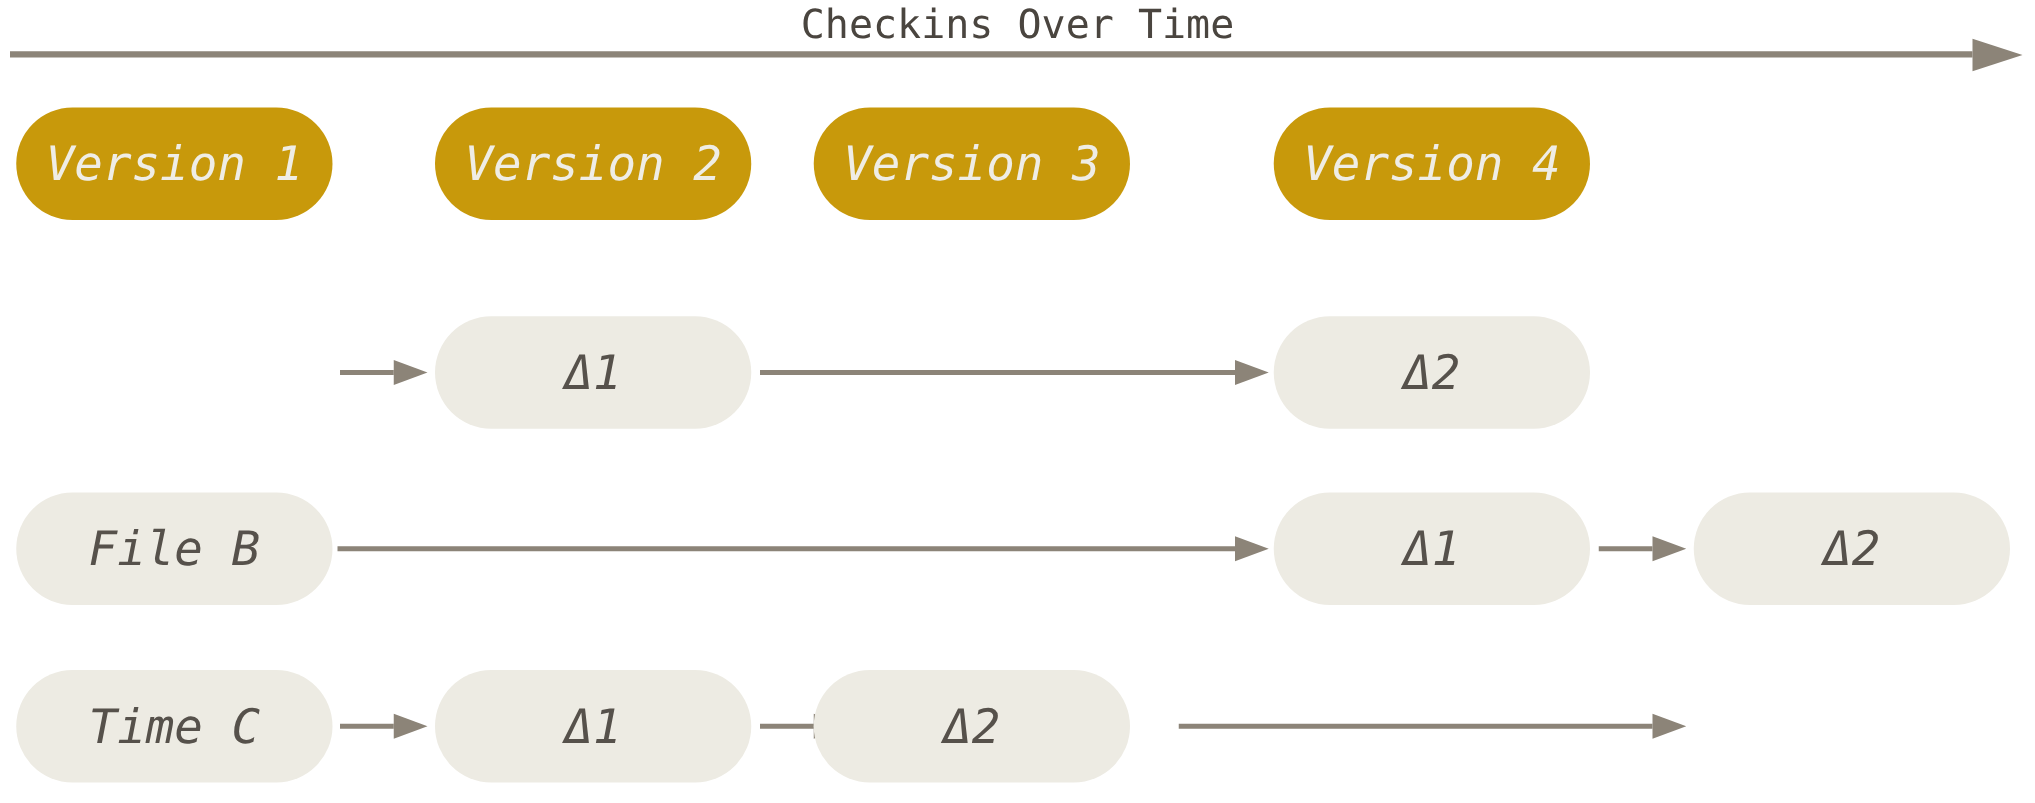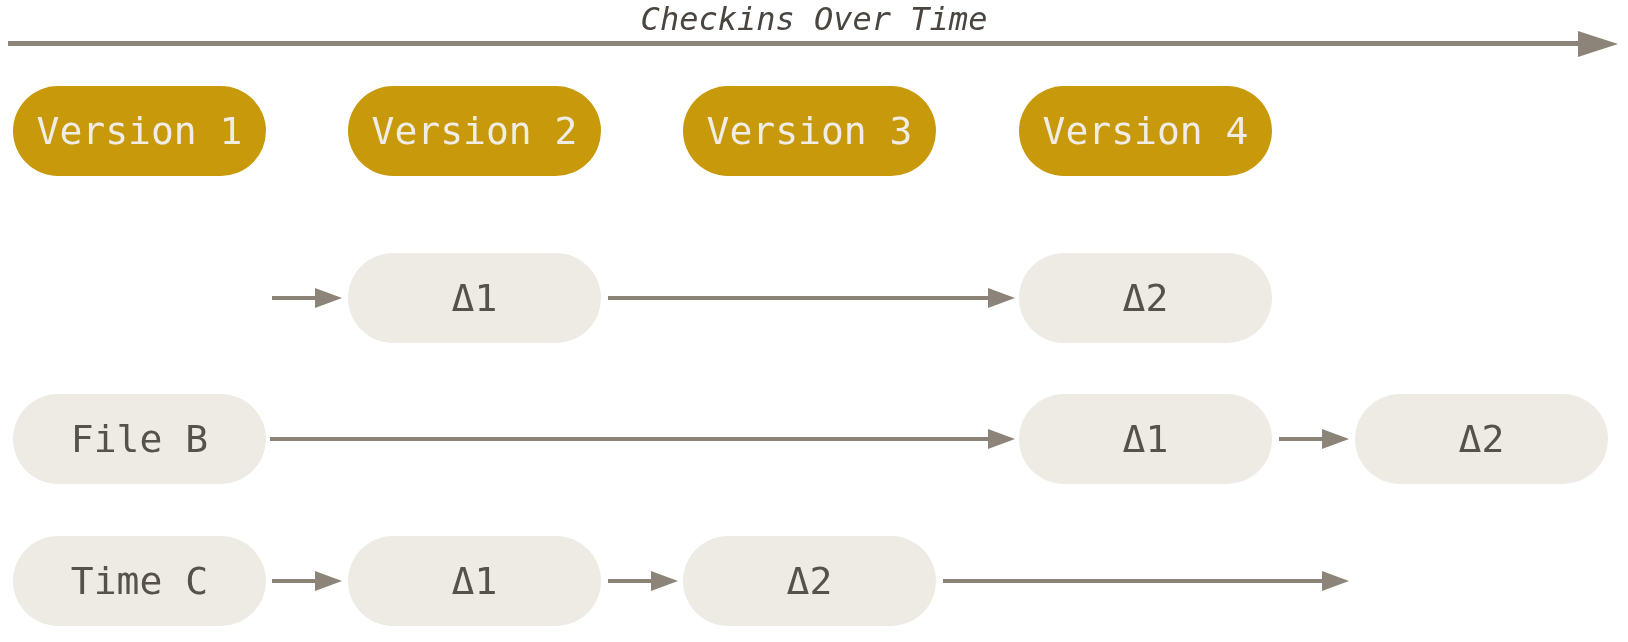--- a/index.html
+++ b/index.html
@@ -11,36 +11,36 @@
     --arrow:#8c8478;
     --title_text:#4a453f;
   }
   html,body{margin:0;padding:0;background:var(--background);}
   .canvas{
     position:relative;width:1628px;height:642px;background:var(--background);
     font-family:"DejaVu Sans Mono","Liberation Mono",monospace;overflow:hidden;
   }
   .title{
     position:absolute;top:2px;left:0;width:1628px;text-align:center;
-    font-size:32px;line-height:34px;color:var(--title_text);white-space:pre;font-style:italic;
+    font-size:32px;line-height:34px;color:var(--title_text);white-space:pre;
   }
   .tl-line{position:absolute;left:8px;top:41px;width:1570px;height:5px;background:var(--arrow);}
   .tl-head{
     position:absolute;left:1578px;top:31px;width:0;height:0;
     border-top:13px solid transparent;border-bottom:13px solid transparent;
     border-left:40px solid var(--arrow);
   }
   .pill{
     position:absolute;width:253px;height:90px;border-radius:45px;
     display:flex;align-items:center;justify-content:center;
-    font-size:38px;white-space:pre;
+    font-size:38px;white-space:pre;font-style:italic;
   }
   .version{background:var(--version_fill);color:var(--version_text);top:86px;}
   .node{background:var(--node_fill);color:var(--node_text);}
-  .c1{left:13px}.c2{left:348px}.c3{left:683px}.c4{left:1019px}.c5{left:1355px}
+  .c1{left:13px}.c2{left:348px}.c3{left:651px}.c4{left:1019px}.c5{left:1355px}
   .rA{top:253px}.rB{top:394px}.rC{top:536px}
   .hline{position:absolute;height:4px;background:var(--arrow);}
   .ahead{
     position:absolute;width:0;height:0;
     border-top:10px solid transparent;border-bottom:10px solid transparent;
     border-left:27px solid var(--arrow);
   }
   
   .aA1-l{left:272px;top:296px;width:43px}.aA1-h{left:315px;top:288px}
   .aA2-l{left:608px;top:296px;width:380px}.aA2-h{left:988px;top:288px}

